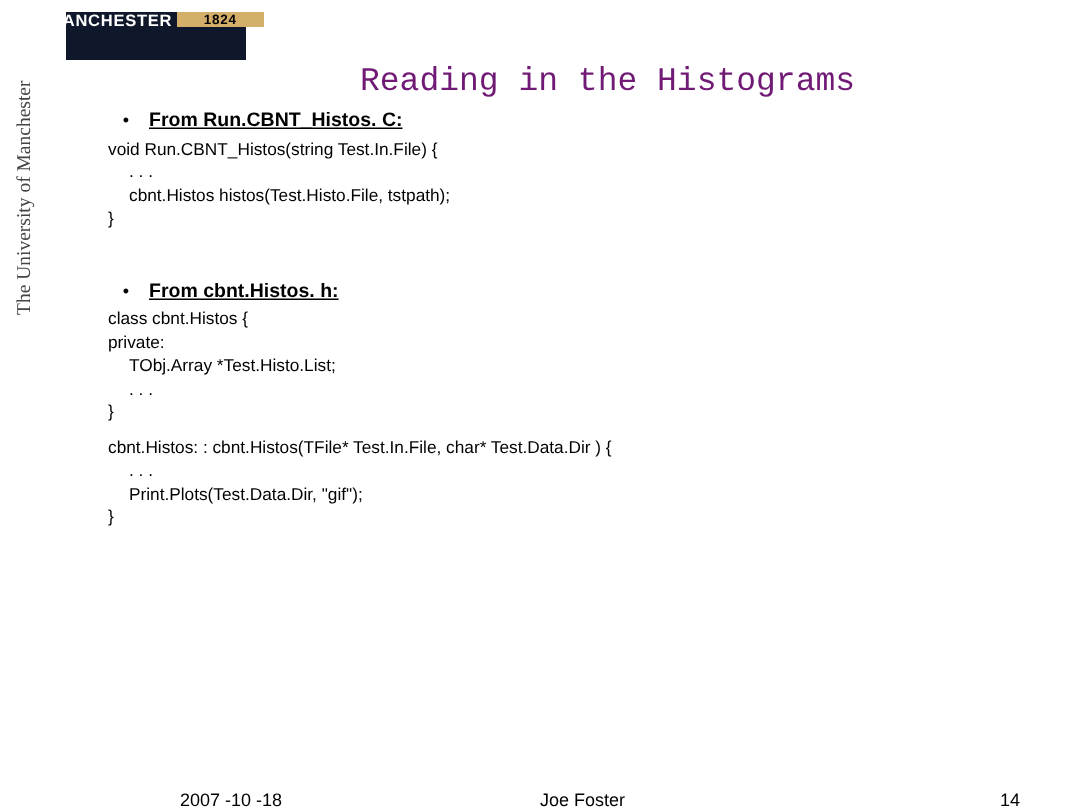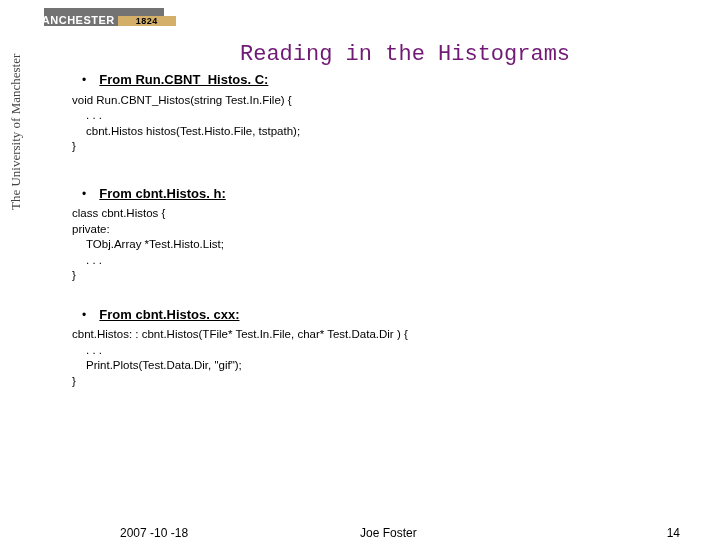--- a/index.html
+++ b/index.html
@@ -10,27 +10,27 @@
     background: #ffffff;
     font-family: Arial, Helvetica, sans-serif;
     position: relative;
     overflow: hidden;
   }
   .logo {
     position: absolute;
     top: 8px;
     left: 44px;
     width: 120px;
-    height: 18px;
-    background: #737373;
+    height: 32px;
+    background: #0f172a;
     color: #fff;
     font-size: 11px;
     font-weight: bold;
     display: flex;
-    align-items: flex-end;
+    align-items: flex-start;
     justify-content: center;
     letter-spacing: 0.5px;
   }
   .logo .year {
     background: #d4af6a;
     color: #000;
     padding: 0 18px;
     margin-left: 3px;
     font-size: 9px;
   }
@@ -127,24 +127,20 @@
   <div class="code">
     <div>class cbnt.Histos {</div>
     <div> private:</div>
     <div class="indent1">  TObj.Array  *Test.Histo.List;</div>
     <div class="indent1">  . . .</div>
     <div>}</div>
   </div>
 
   <div style="height:6px"></div>
 
-  <div class="bullet-line">
-    <span class="bullet">•</span>
-    <span class="heading">From cbnt.Histos. cxx:</span>
-  </div>
   <div class="code">
     <div>cbnt.Histos: : cbnt.Histos(TFile* Test.In.File, char* Test.Data.Dir ) {</div>
     <div class="indent1">  . . .</div>
     <div class="indent1">  Print.Plots(Test.Data.Dir, "gif");</div>
     <div>}</div>
   </div>
 
 </div>
 
 <div class="footer">

